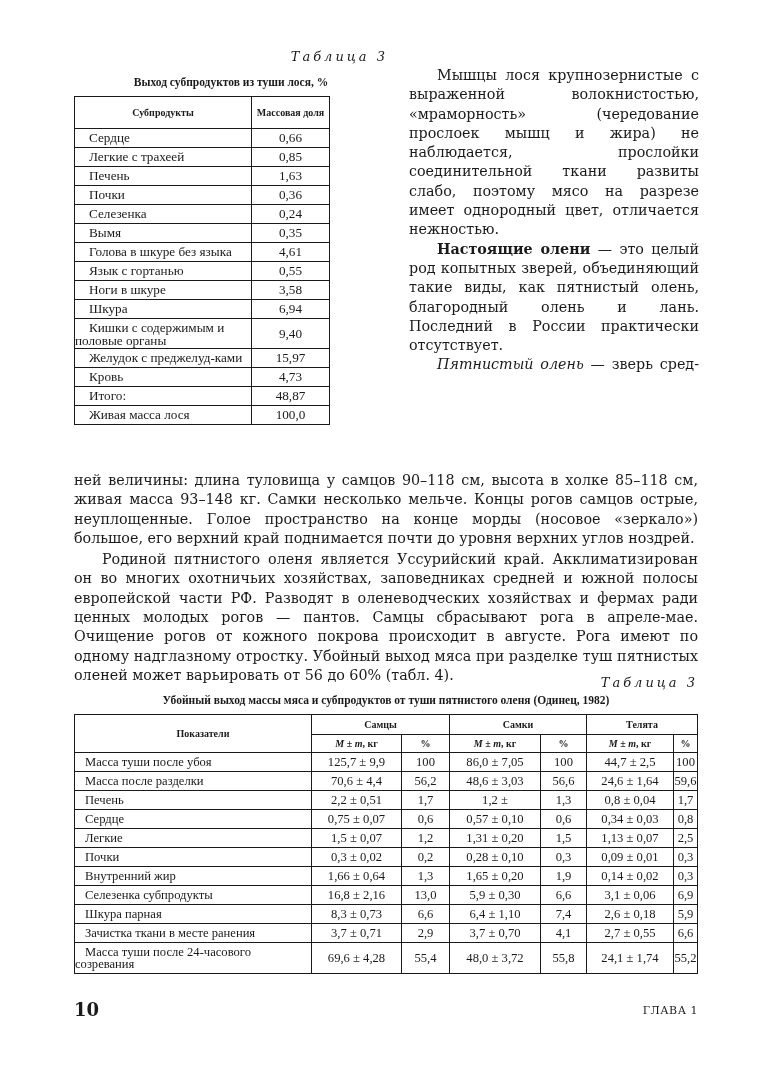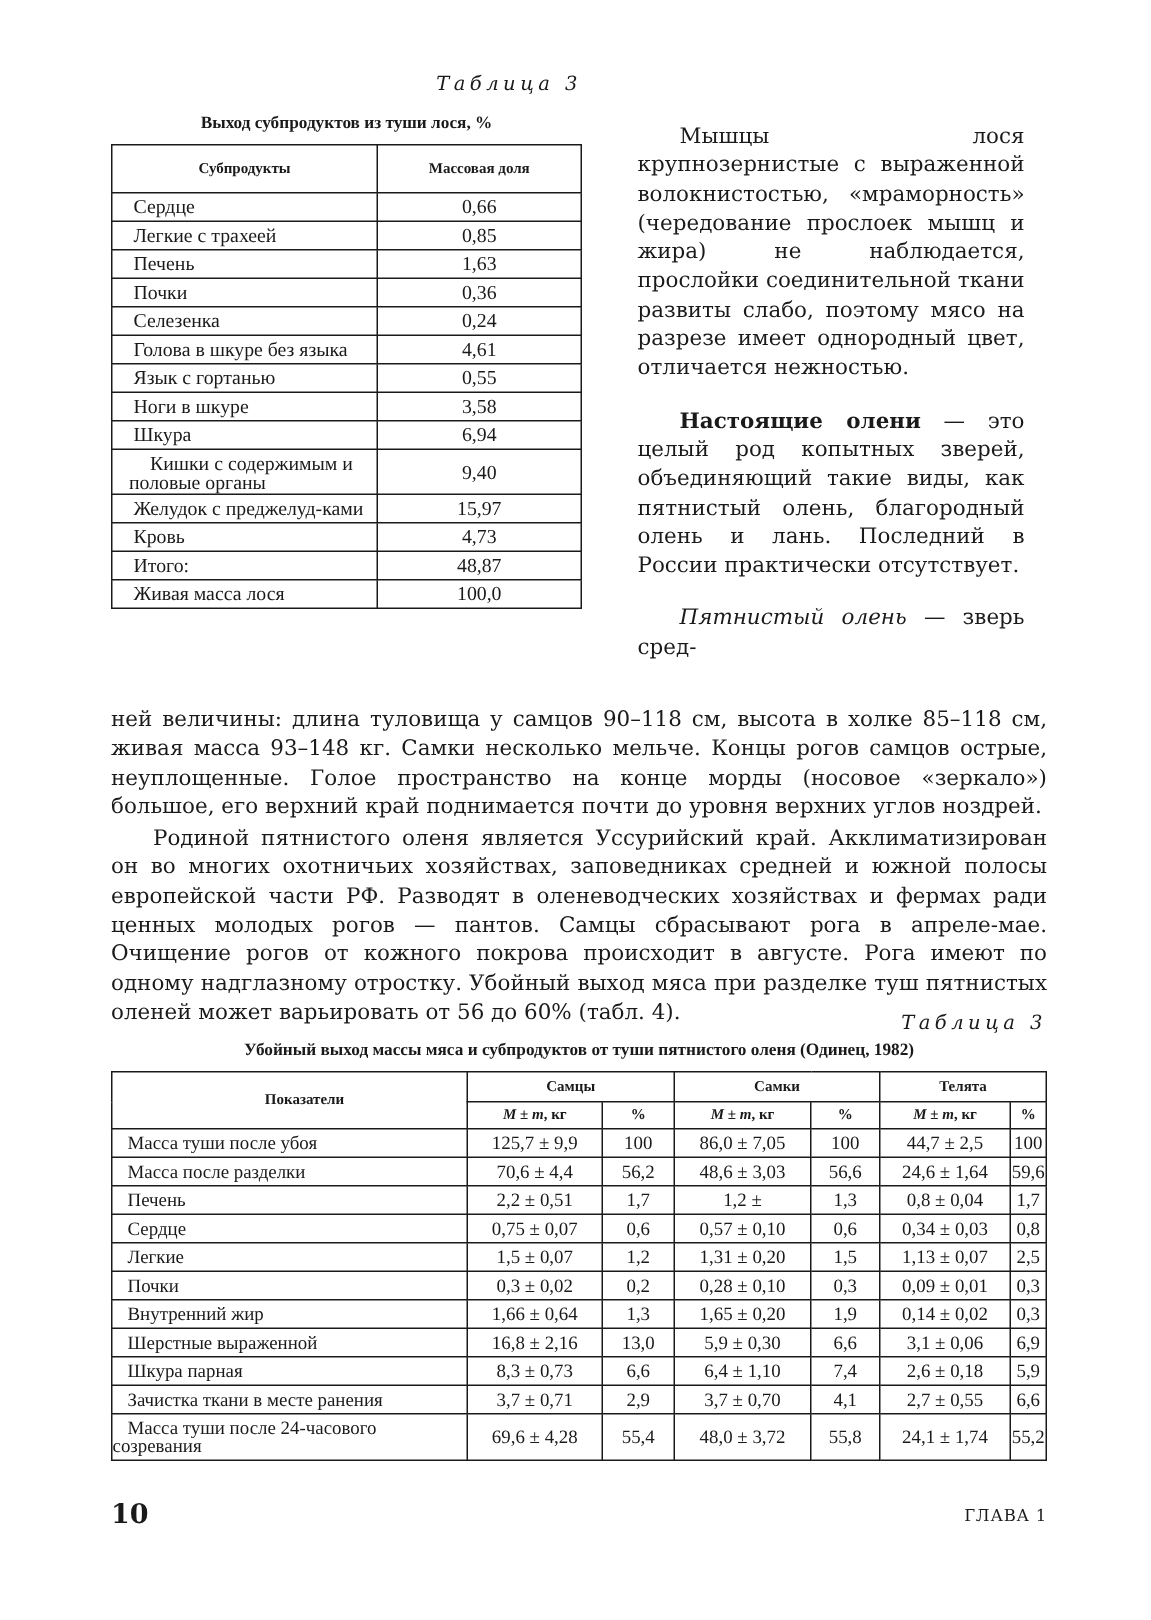--- a/index.html
+++ b/index.html
@@ -7,39 +7,39 @@
     width: 767px; height: 1080px; background: #ffffff; position: relative; overflow: hidden;
     font-family: "DejaVu Serif", "Liberation Serif", serif; color: #1a1a1a;
   }
   .abs { position: absolute; }
   .caption-num {
     font-style: italic; letter-spacing: 3px; font-size: 13px; text-align: right;
   }
   .caption-title { font-weight: bold; font-size: 11px; text-align: center; font-family: "Liberation Serif", serif; }
   table { border-collapse: collapse; font-family: "Liberation Serif", serif; }
   td, th { border: 1px solid #1a1a1a; padding: 0; }
-  #t3 { left: 74px; top: 96px; width: 314px; border: 1.5px solid #1a1a1a; }
+  #t3 { left: 74px; top: 96px; width: 256px; border: 1.5px solid #1a1a1a; }
   #t3 th { font-size: 10px; font-weight: bold; height: 31px; }
   #t3 td { font-size: 13.2px; height: 18px; line-height: 14px; }
   #t3 td.name { padding-left: 14px; width: 162px; }
   #t3 td.val { text-align: center; }
   #t3 tr.tall td { height: 29px; line-height: 13px; }
-  #t3 tr.tall td.name { text-indent: 14px; padding-left: 11px; }
+  #t3 tr.tall td.name { text-indent: 14px; padding-left: 0; }
   #t4 { left: 74px; top: 714px; width: 624px; border: 1.5px solid #1a1a1a; }
   #t4 th { font-size: 10px; font-weight: bold; }
   #t4 th.sub { font-style: normal; }
   #t4 th .it { font-style: italic; }
   #t4 tr.h1 th { height: 19px; }
   #t4 tr.h2 th { height: 17px; }
   #t4 td { font-size: 12.6px; height: 18px; line-height: 14px; text-align: center; }
   #t4 td.name { text-align: left; padding-left: 10px; }
   #t4 tr.tall td { height: 30px; line-height: 12px; }
   #t4 tr.tall td.name { padding-left: 0; text-indent: 10px; }
   .col { font-size: 14.3px; line-height: 19.3px; text-align: justify; }
-  .col p { margin: 16px; text-indent: 28px; }
+  .col p { margin: 0; text-indent: 28px; }
   .full { font-size: 14.3px; line-height: 19.3px; text-align: justify; }
   .full p { margin: 0; text-indent: 28px; }
   .full p.noind { text-indent: 0; }
   .justline { text-align-last: justify; }
   b { font-weight: bold; }
   i { font-style: italic; }
   .footer-num { font-weight: bold; font-size: 18px; }
   .footer-ch { font-size: 11px; letter-spacing: 0.5px; }
 </style>
 </head>
@@ -68,20 +68,24 @@
         <td class="name">Печень</td>
         <td class="val">1,63</td>
       </tr>
       <tr>
         <td class="name">Почки</td>
         <td class="val">0,36</td>
       </tr>
       <tr>
         <td class="name">Селезенка</td>
         <td class="val">0,24</td>
+      </tr>
+      <tr>
+        <td class="name">Вымя</td>
+        <td class="val">0,35</td>
       </tr>
       <tr>
         <td class="name">Голова в шкуре без языка</td>
         <td class="val">4,61</td>
       </tr>
       <tr>
         <td class="name">Язык с гортанью</td>
         <td class="val">0,55</td>
       </tr>
       <tr>
@@ -204,21 +208,21 @@
       <tr>
         <td class="name">Внутренний жир</td>
         <td>1,66 ± 0,64</td>
         <td>1,3</td>
         <td>1,65 ± 0,20</td>
         <td>1,9</td>
         <td>0,14 ± 0,02</td>
         <td>0,3</td>
       </tr>
       <tr>
-        <td class="name">Шерстные выраженной</td>
+        <td class="name">Селезенка субпродукты</td>
         <td>16,8 ± 2,16</td>
         <td>13,0</td>
         <td>5,9 ± 0,30</td>
         <td>6,6</td>
         <td>3,1 ± 0,06</td>
         <td>6,9</td>
       </tr>
       <tr>
         <td class="name">Шкура парная</td>
         <td>8,3 ± 0,73</td>

